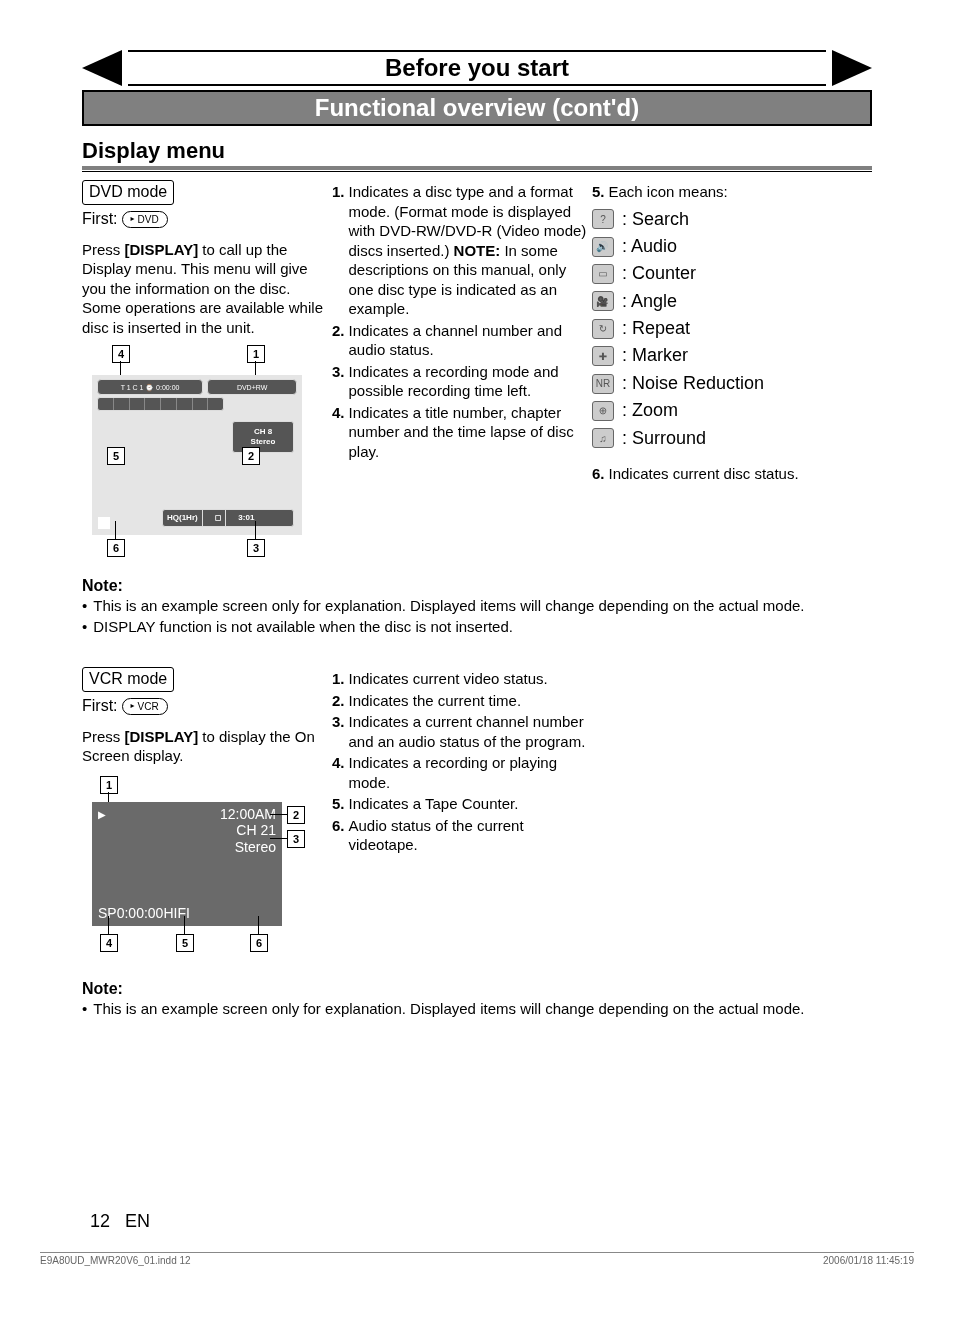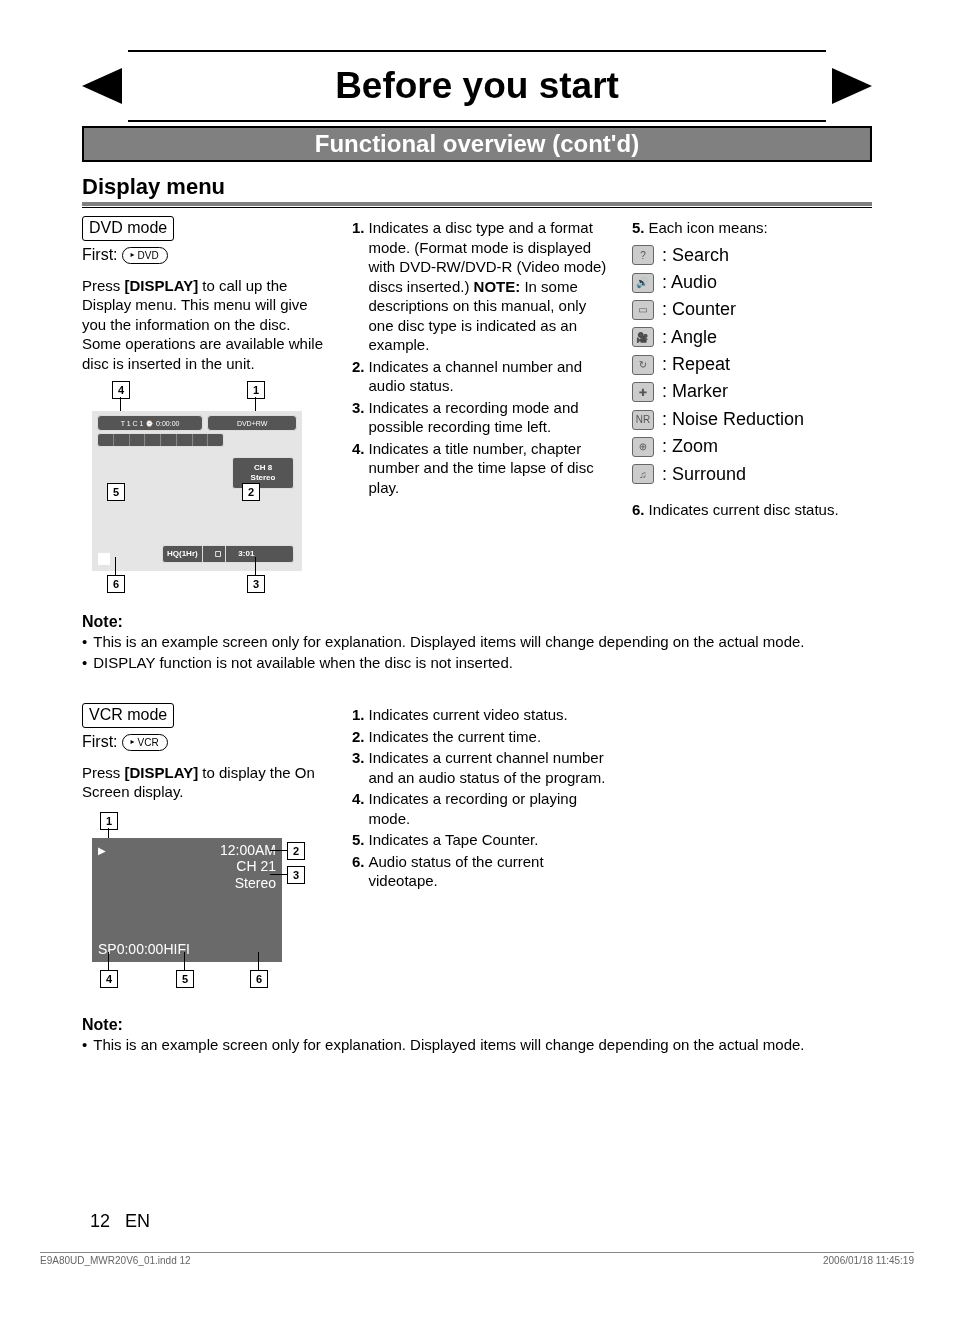--- a/index.html
+++ b/index.html
@@ -2,27 +2,27 @@
 <html><head>
 <meta charset="utf-8">
 <style>
   html,body{margin:0;padding:0;background:#fff;font-family:Arial,Helvetica,sans-serif;color:#000;}
   .page{box-sizing:border-box;width:954px;height:1318px;margin:0 auto;padding:50px 40px 20px 40px;position:relative;background:#fff;}
   
   .title-row{display:flex;align-items:center;justify-content:center;margin:0 42px 4px 42px;}
   .arrow-dec{width:0;height:0;border-top:18px solid transparent;border-bottom:18px solid transparent;}
   .arrow-dec.left{border-right:40px solid #000;margin-right:6px;}
   .arrow-dec.right{border-left:40px solid #000;margin-left:6px;}
-  .title-mid{flex:1;border-top:2px solid #000;border-bottom:2px solid #000;text-align:center;font-size:37px;font-weight:bold;padding:13px 0;}
+  .title-mid{flex:1;border-top:2px solid #000;border-bottom:2px solid #000;text-align:center;font-size:24px;font-weight:bold;padding:2px 0;}
   .subtitle{margin:0 42px;background:#808080;color:#fff;font-size:24px;font-weight:bold;text-align:center;border:2px solid #000;padding:2px 0;}
   .section-head{margin:12px 42px 4px 42px;font-size:22px;font-weight:bold;border-bottom:4px solid #808080;padding-bottom:2px;position:relative;}
   .section-head:after{content:"";display:block;position:absolute;left:0;right:0;bottom:-6px;height:1px;background:#000;}
   
   .content{margin:10px 42px 0 42px;}
-  .cols{display:flex;gap:20px;}
+  .cols{display:flex;}
   .col{font-size:15px;line-height:1.3;}
   .col.col1{width:250px;}
   .col.col2{width:260px;}
   .col.col3{flex:1;}
   .tag{border:1px solid #000;border-radius:3px;display:inline-block;padding:1px 6px;font-size:16px;margin-bottom:4px;}
   .first-row{display:flex;align-items:center;gap:4px;font-size:16px;margin-bottom:10px;}
   .dvd-icon, .vcr-icon{border:1.5px solid #000;border-radius:10px;padding:1px 8px;font-weight:normal;font-size:10px;background:#fff;display:inline-flex;align-items:center;gap:3px;}
   .dvd-icon:before,.vcr-icon:before{content:"▸";font-size:8px;}
   b.key{font-weight:bold;}
   .list-num{margin-top:2px;}

